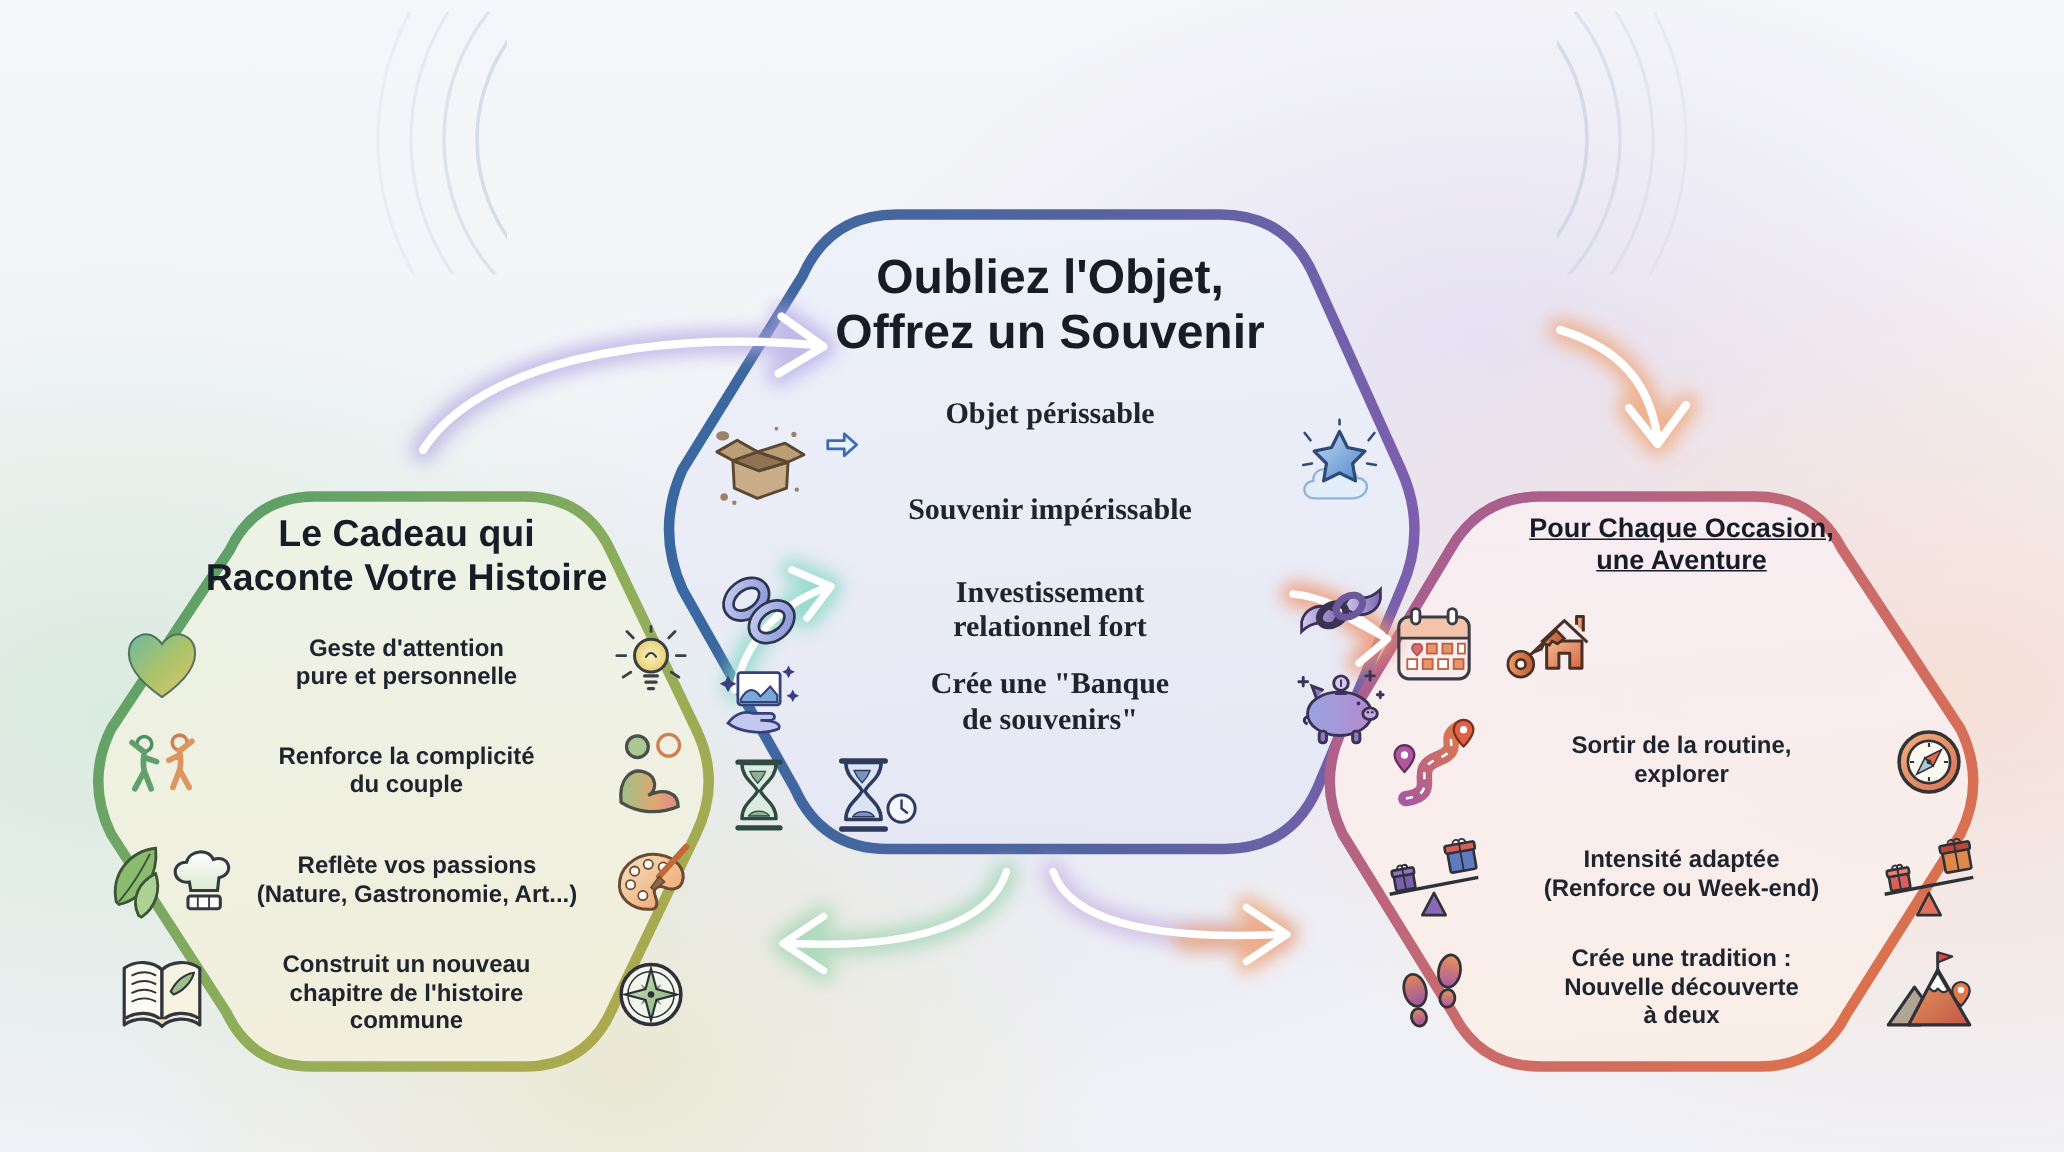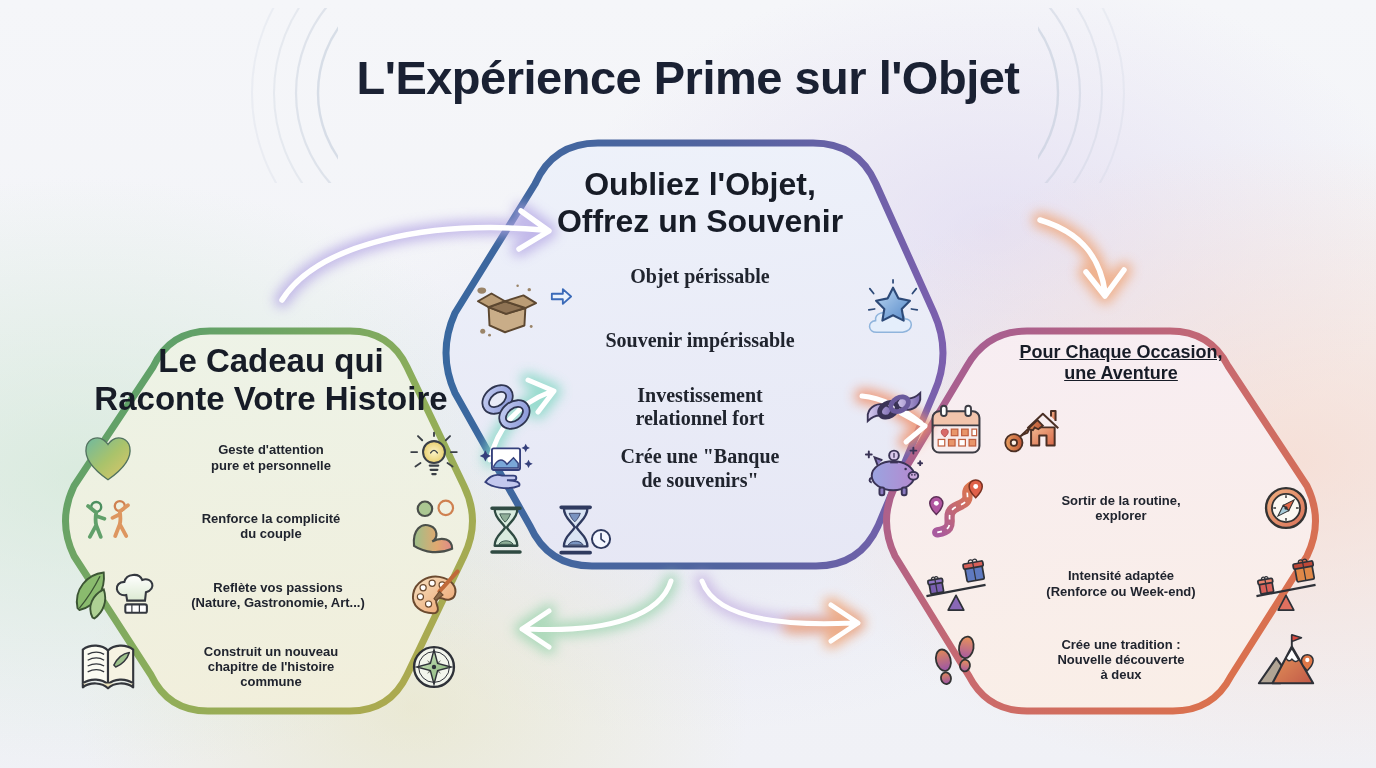--- a/index.html
+++ b/index.html
@@ -16,29 +16,29 @@
   }
   svg{display:block}
   .bg{position:absolute;left:0;top:0;}
   .page-title{
     position:absolute;left:0;right:0;top:50px;margin:0;text-align:center;
     font-size:47px;font-weight:bold;letter-spacing:-0.5px;color:#1a2133;
   }
   .hex{position:absolute;display:flex;flex-direction:column;}
   .hex h2{margin:0;text-align:center;font-weight:bold;white-space:pre-line;color:#171c27;}
   .hex-left{left:70px;top:342px;width:402px;height:366px;}
-  .hex-left h2{font-size:33px;line-height:1.16;}
+  .hex-left h2{font-size:25px;line-height:1.16;}
   .hex-center{left:468px;top:160px;width:464px;height:400px;}
   .hex-center h2{font-size:32px;line-height:1.16;margin-top:6px;}
   .hex-right{left:918px;top:342px;width:406px;height:366px;}
   .hex-right h2{font-size:18px;line-height:1.16;text-decoration:underline;}
   .rows{flex:1;display:flex;flex-direction:column;justify-content:space-evenly;}
   .row{display:flex;align-items:center;}
   .icon-box{flex:0 0 76px;display:flex;align-items:center;justify-content:center;}
-  .row-text{flex:1;text-align:center;font-size:13px;font-weight:bold;line-height:1.18;
+  .row-text{flex:1;text-align:center;font-size:16px;font-weight:bold;line-height:1.18;
     white-space:pre-line;color:#20242e;}
   .hex-center .row-text{font-size:20px;font-family:Liberation Serif, serif;}
   .inline-arrow{vertical-align:-2px;margin-left:6px;}
 </style>
 </head>
 <body>
 
 <div class="canvas">
 
   <svg class="bg" width="1376" height="768" viewBox="0 0 1376 768">
@@ -124,21 +124,20 @@
         <path d="M671 581 C661 614 612 633 528 629 M549 611 L522 629 L549 647" stroke="#ffffff" stroke-width="5"></path>
       </g>
       <g>
         <path d="M702 581 C713 612 762 627 852 623" stroke="#c2aee0" stroke-width="15" opacity="0.7" filter="url(#glow)"></path>
         <path d="M790 626 C815 626 835 624 852 623 M831 605 L858 623 L831 641" stroke="#f0a678" stroke-width="15" opacity="0.85" filter="url(#glow)"></path>
         <path d="M702 581 C713 612 762 627 852 623 M831 605 L858 623 L831 641" stroke="#ffffff" stroke-width="5"></path>
       </g>
     </g>
   </svg>
 
-  <h1 class="page-title">L'Expérience Prime sur l'Objet</h1>
 
   <section class="hex hex-left">
     <h2>Le Cadeau qui
 Raconte Votre Histoire</h2>
     <div class="rows">
       <div class="row">
         <span class="icon-box">
             <svg viewBox="0 0 64 64" width="58" height="58">
               <defs>
                 <linearGradient id="gHeart" x1="0" y1="0" x2="1" y2="1">

